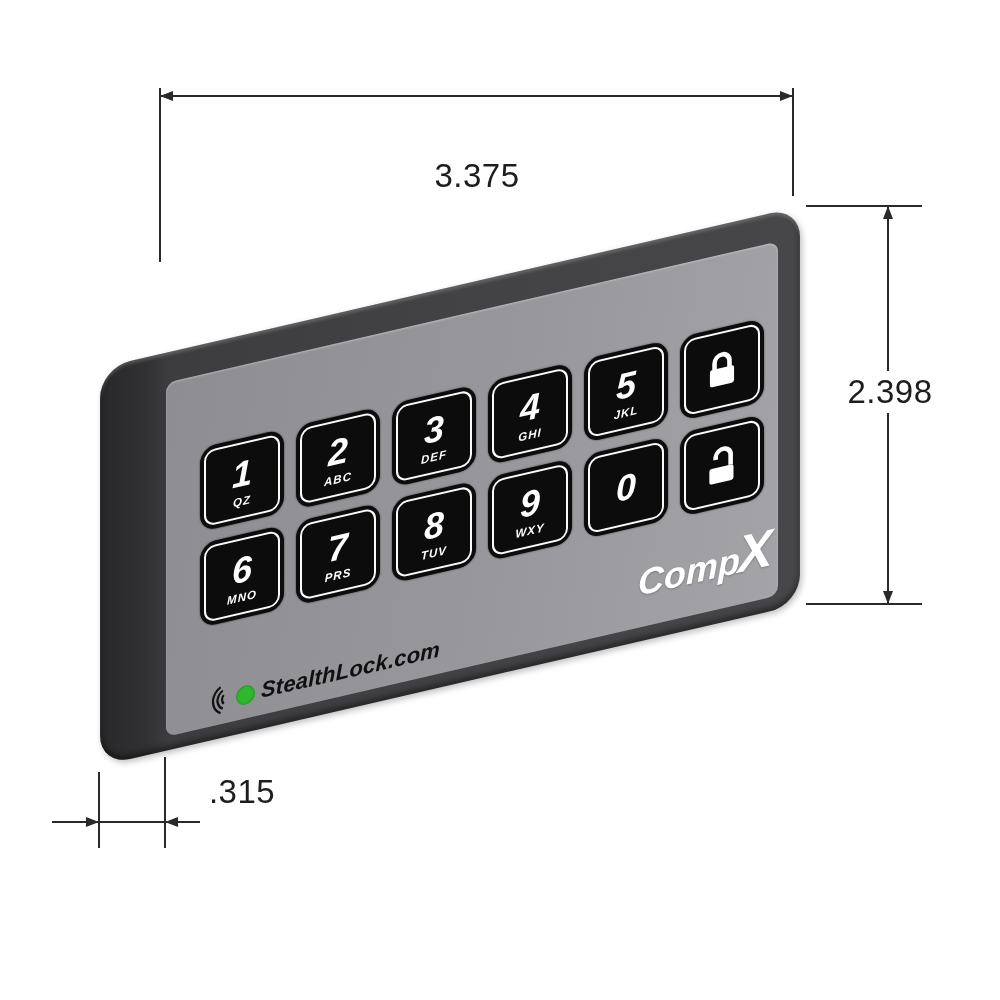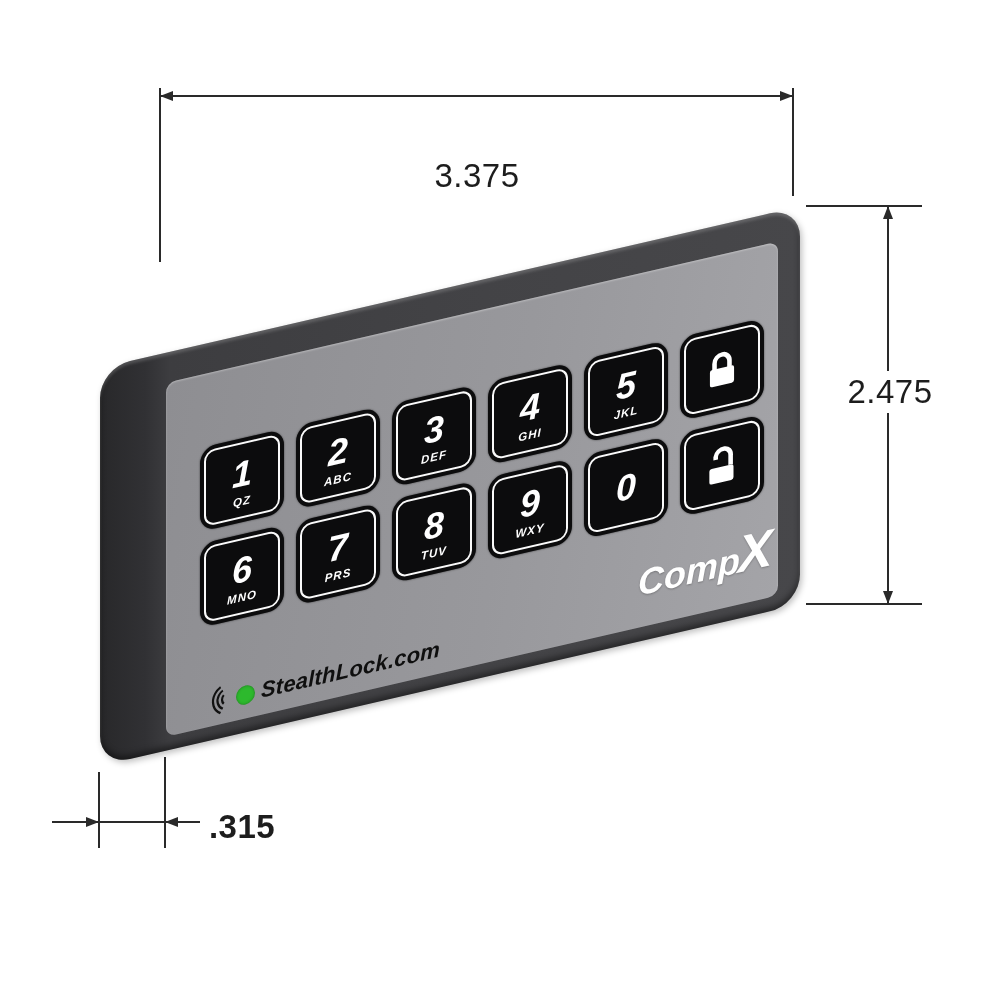--- a/index.html
+++ b/index.html
@@ -96,22 +96,22 @@
     <polygon points="160,96 173,91 173,101"></polygon>
     <polygon points="793,96 780,91 780,101"></polygon>
     <polygon points="888,206 883,219 893,219"></polygon>
     <polygon points="888,604 883,591 893,591"></polygon>
     <polygon points="99,822 86,817 86,827"></polygon>
     <polygon points="165,822 178,817 178,827"></polygon>
   </g>
 </svg>
 
 <div class="dim-label" id="width-label" style="left:477px;top:176px;">3.375</div>
-<div class="dim-label" id="height-label" style="left:890px;top:392px;">2.475</div>
-<div class="dim-label" id="depth-label" style="left:242px;top:827px;font-weight:bold;">.315</div>
+<div class="dim-label" id="height-label" style="left:890px;top:392px;">2.398</div>
+<div class="dim-label" id="depth-label" style="left:242px;top:792px;">.315</div>
 
 <div class="keypad">
   <div class="kp-body"></div>
   <div class="kp-face"></div>
 
   <div class="keys">
     <div class="key">
       <span class="num">1</span>
       <span class="letters">QZ</span>
     </div>

